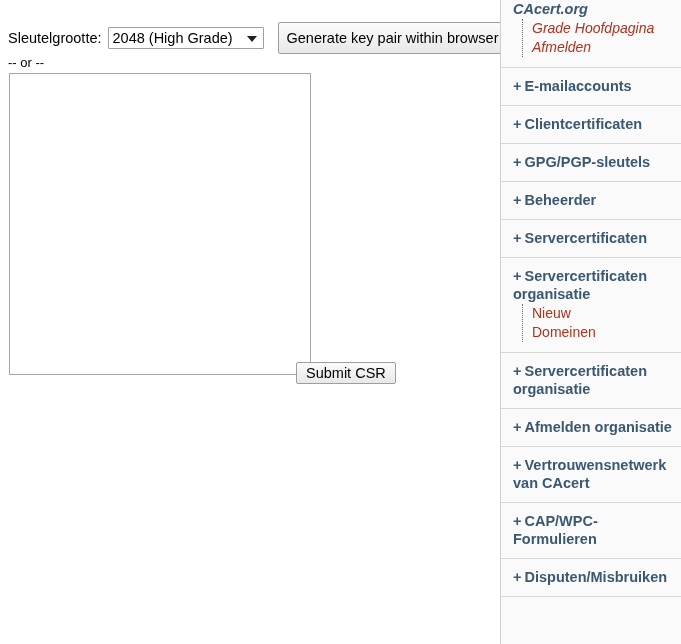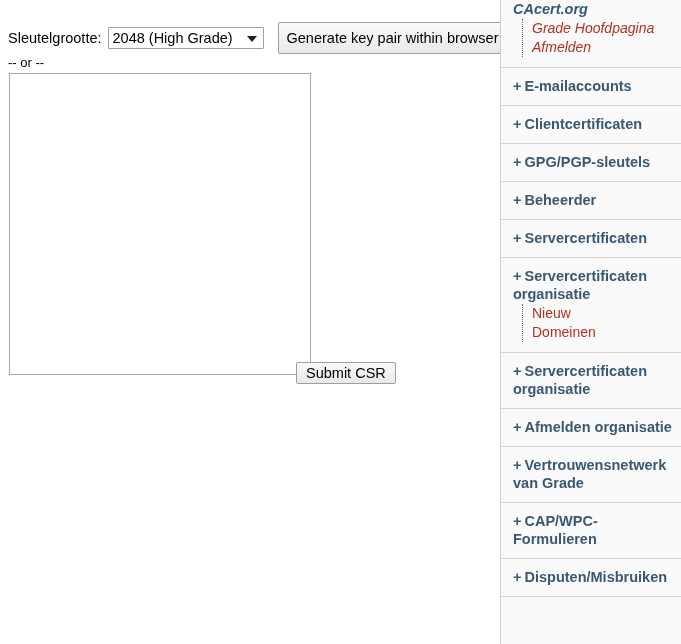--- a/index.html
+++ b/index.html
@@ -234,21 +234,21 @@
           <a class="sublink">Domeinen</a>
         </div>
       </div>
       <div class="side-block">
         <div class="block-title"><span class="plus">+</span><span>Servercertificaten organisatie</span></div>
       </div>
       <div class="side-block">
         <div class="block-title"><span class="plus">+</span><span>Afmelden organisatie</span></div>
       </div>
       <div class="side-block">
-        <div class="block-title"><span class="plus">+</span><span>Vertrouwensnetwerk van Grade</span></div>
+        <div class="block-title"><span class="plus">+</span><span>Vertrouwensnetwerk van CAcert</span></div>
       </div>
       <div class="side-block">
         <div class="block-title"><span class="plus">+</span><span>CAP/WPC-Formulieren</span></div>
       </div>
       <div class="side-block">
         <div class="block-title"><span class="plus">+</span><span>Disputen/Misbruiken</span></div>
       </div>
     </div>
 
 </div>

